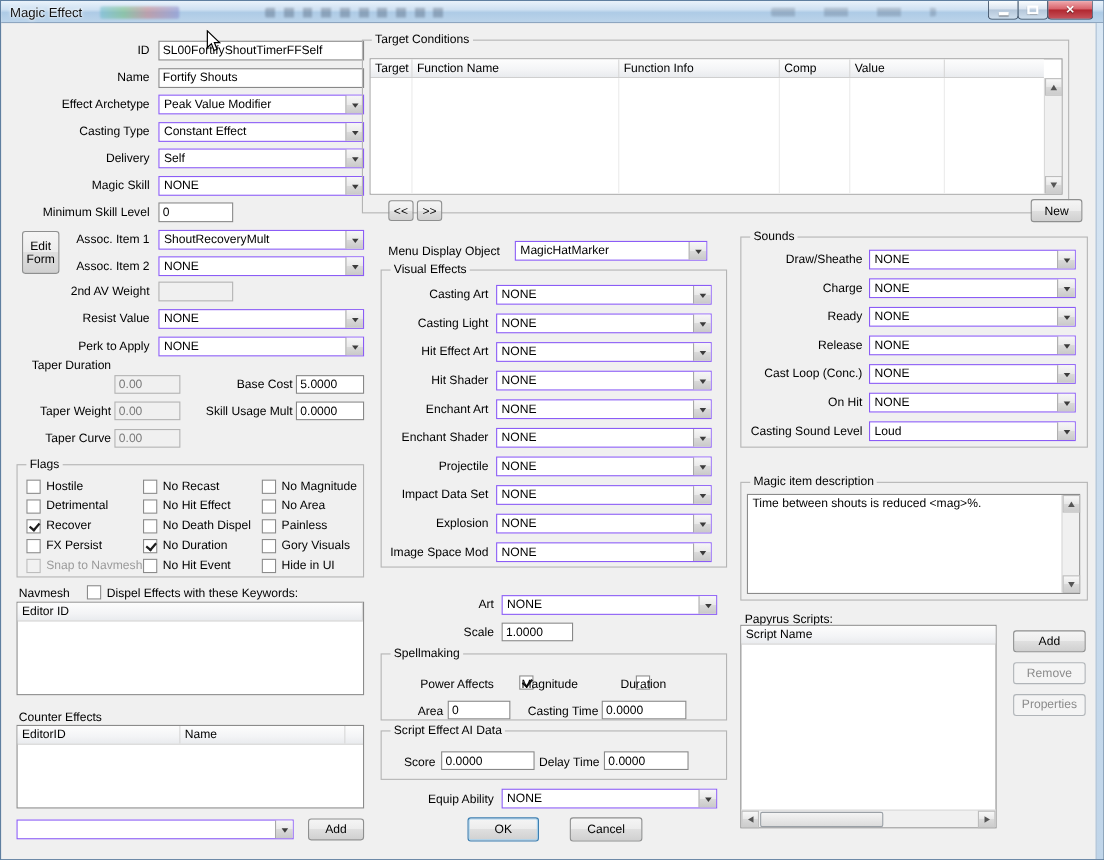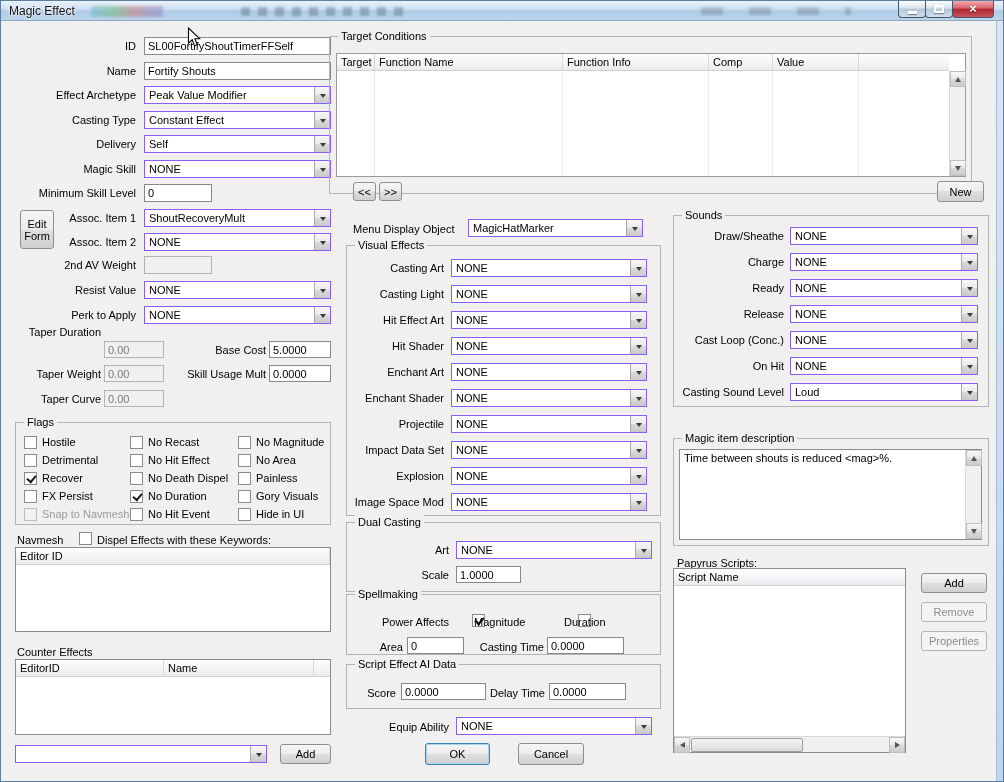--- a/index.html
+++ b/index.html
@@ -457,23 +457,20 @@
         <div class="dropdown">
           <span class="dd-value">NONE</span>
           <span class="dd-btn">
             <span class="dd-arrow"></span>
           </span>
         </div>
       </div>
     </div>
 
   
-  <div class="group" style="left:345px;top:521px;width:315px;height:70px">
-    <span class="group-label">Dual Casting</span>
-  </div>
   <span class="lbl r" style="left:360px;width:88px;top:542px">Art</span>
   <div class="dropdown abs" style="left:455px;top:540px;width:196px">
     <span class="dd-value">NONE</span>
     <span class="dd-btn">
         <span class="dd-arrow"></span>
       </span>
   </div>
   <span class="lbl r" style="left:360px;width:88px;top:567px">Scale</span>
   <div class="textbox abs" style="left:455px;top:565px;width:65px;height:17px">1.0000</div>
 

